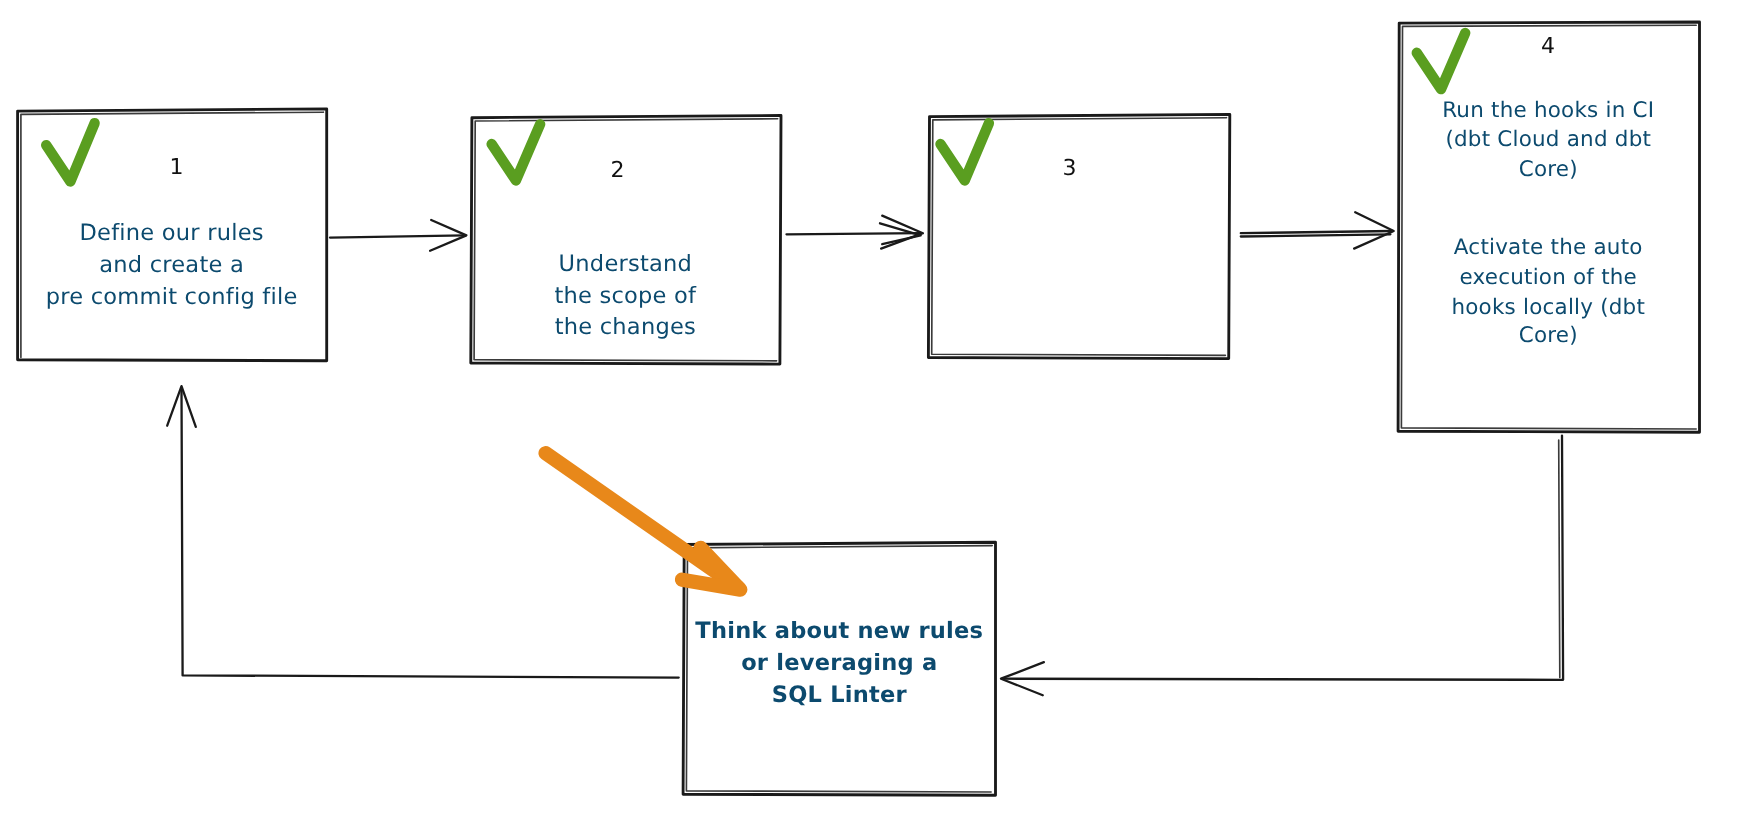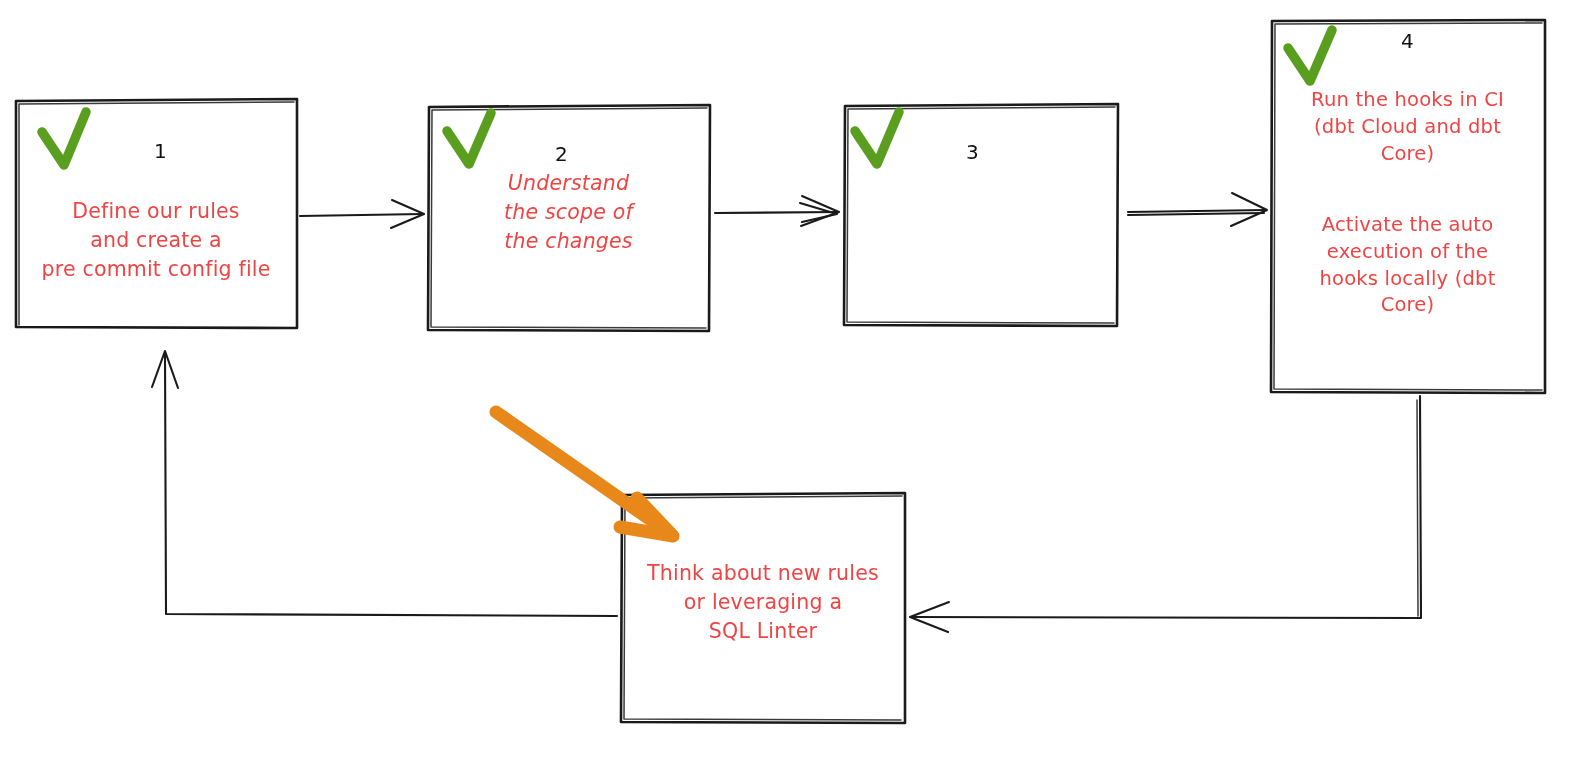--- a/index.html
+++ b/index.html
@@ -39,21 +39,21 @@
     font-family: "DejaVu Sans", sans-serif;
     font-size: 20px;
     color: #111111;
     letter-spacing: 0.5px;
   }
 
   .node-body {
     font-family: "DejaVu Sans", sans-serif;
     font-size: 20.5px;
     line-height: 1.42;
-    color: #ef4444;
+    color: #0c4a6e;
     text-align: center;
     letter-spacing: 0.2px;
     white-space: pre-line;
     width: 100%;
     padding: 0 6px;
     box-sizing: border-box;
   }
 
   .node-body.small {
     font-size: 19.5px;
@@ -62,24 +62,24 @@
 
   .gap-block {
     height: 22px;
   }
 
   
   #node-1 { left: 14px;   top: 99px;  width: 284px; height: 230px; }
   #node-2 { left: 427px;  top: 105px; width: 283px; height: 226px; }
   #node-3 { left: 843px;  top: 104px; width: 276px; height: 222px; }
   #node-4 { left: 1270px; top: 19px;  width: 275px; height: 375px; }
-  #node-5 { left: 620px;  top: 493px; width: 286px; height: 230px; }
+  #node-5 { left: 620px;  top: 493px; width: 286px; height: 230px; font-weight: bold; }
 
   #node-1 .node-body { margin-top: 98px; }
-  #node-2 .node-body { margin-top: 64px; font-style: italic; }
+  #node-2 .node-body { margin-top: 120px; }
   #node-3 .node-body { margin-top: 94px; }
   #node-4 .node-body { margin-top: 0; }
   #node-4 .stack      { margin-top: 68px; width: 100%; }
   #node-5 .node-body { margin-top: 66px; }
 
   #node-1 .node-number { left: 140px; top: 40px; }
   #node-2 .node-number { left: 128px; top: 37px; }
   #node-3 .node-number { left: 123px; top: 36px; }
   #node-4 .node-number { left: 131px; top: 10px; }
 </style>

